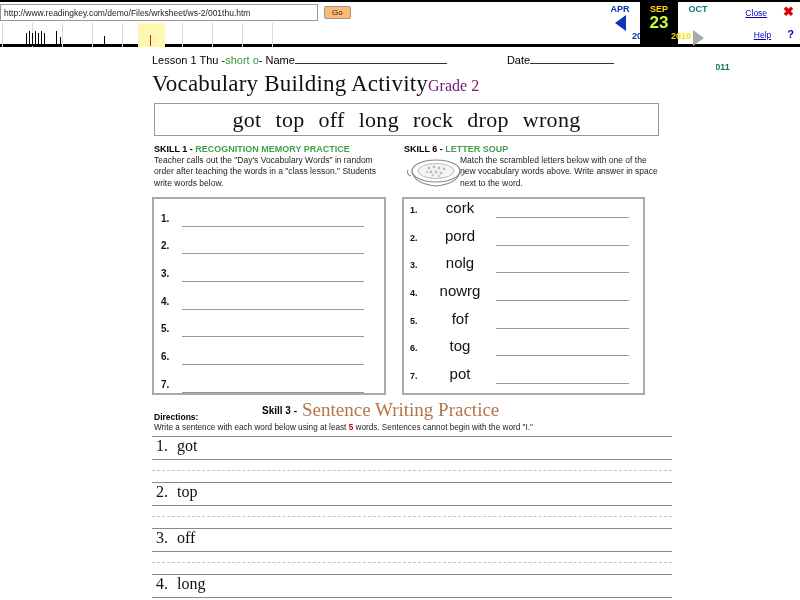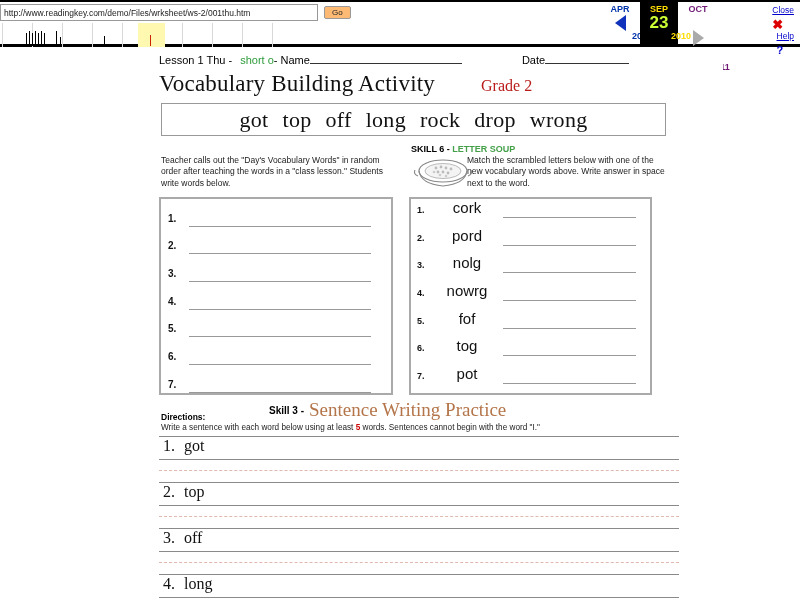--- a/index.html
+++ b/index.html
@@ -142,21 +142,21 @@
   .wb-date-col {
     width: 40px;
     display: flex;
     flex-direction: column;
     align-items: center;
     justify-content: space-between;
     padding: 2px 0 3px 0;
     box-sizing: border-box;
   }
   .wb-date-col.prev { color: #0033aa; }
-  .wb-date-col.next { color: #701a75; gap: 16px; }
+  .wb-date-col.next { color: #0f766e; gap: 16px; }
   .wb-date-col.cur {
     background: #000000;
     width: 38px;
   }
   .wb-mon { font-size: 9px; font-weight: bold; }
   .wb-yr  { font-size: 9px; font-weight: bold; margin-left: 44px; }
   .wb-date-col.cur .wb-mon { color: #ffdd00; }
   .wb-date-col.cur .wb-yr  { color: #ffdd00; }
   .wb-day {
     font-size: 17px;
@@ -180,21 +180,21 @@
   }
   .wb-right {
     width: 78px;
     display: flex;
     flex-direction: column;
     justify-content: space-between;
     align-items: flex-end;
     padding: 3px 6px 4px 0;
     box-sizing: border-box;
   }
-  .wb-linkrow { display: flex; align-items: flex-start; gap: 3px; flex-direction: column; }
+  .wb-linkrow { display: flex; align-items: flex-end; gap: 16px; }
   .wb-link {
     font-size: 8.5px;
     color: #0000cc;
     text-decoration: underline;
     cursor: pointer;
   }
   .wb-close-x {
     color: #dd0000;
     font-size: 13px;
     font-weight: bold;
@@ -204,39 +204,39 @@
   .wb-help-q {
     color: #0000cc;
     font-size: 11px;
     font-weight: bold;
     cursor: pointer;
   }
 
   
   #worksheet {
     position: absolute;
-    left: 11px; top: 47px;
+    left: 4px; top: 47px;
     width: 712px;
     height: 553px;
     background: #ffffff;
     overflow: hidden;
   }
 
   .ws-headline {
     position: absolute;
     left: 148px; top: 5px;
     width: 525px;
     display: flex;
     align-items: baseline;
     font-size: 11px;
     color: #000;
     font-family: "Liberation Sans", sans-serif;
   }
   .hl-lesson { white-space: nowrap; }
-  .hl-short { color: #2e9c3c; margin-left: 8px; }
+  .hl-short { color: #2e9c3c; }
   .hl-name { white-space: nowrap; }
   .hl-rule {
     display: inline-block;
     border-bottom: 1px solid #333;
     height: 11px;
   }
 
   .ws-title-row {
     position: absolute;
     left: 148px; top: 24px;
@@ -246,22 +246,21 @@
   }
   .ws-title {
     font-family: "Liberation Serif", serif;
     font-size: 23px;
     color: #111;
     letter-spacing: 0.2px;
   }
   .ws-grade {
     font-family: "Liberation Serif", serif;
     font-size: 16px;
-    color: #b91c1c;
-    margin-left: 46px;
+    color: #701a75;
   }
 
   .ws-wordbox {
     position: absolute;
     left: 150px; top: 56px;
     width: 505px;
     height: 33px;
     border: 1px solid #999;
     box-sizing: border-box;
     display: flex;
@@ -522,20 +521,21 @@
         <span class="wl-word">got</span>
         <span class="wl-word">top</span>
         <span class="wl-word">off</span>
         <span class="wl-word">long</span>
         <span class="wl-word">rock</span>
         <span class="wl-word">drop</span>
         <span class="wl-word">wrong</span>
       </div>
   </div>
 
+  <div class="skill-head" id="skill1-head"><span>SKILL 1 - </span><span class="sk-green">RECOGNITION MEMORY PRACTICE</span></div>
   <div class="skill-body" id="skill1-body">Teacher calls out the "Day's Vocabulary Words" in random order after teaching the words in a "class lesson."  Students write words below.</div>
 
   <div class="answer-box" id="skill1-box">
       <div class="ab-row">
         <span class="ab-num">1.</span>
         <span class="ab-line"></span>
       </div>
       <div class="ab-row">
         <span class="ab-num">2.</span>
         <span class="ab-line"></span>

